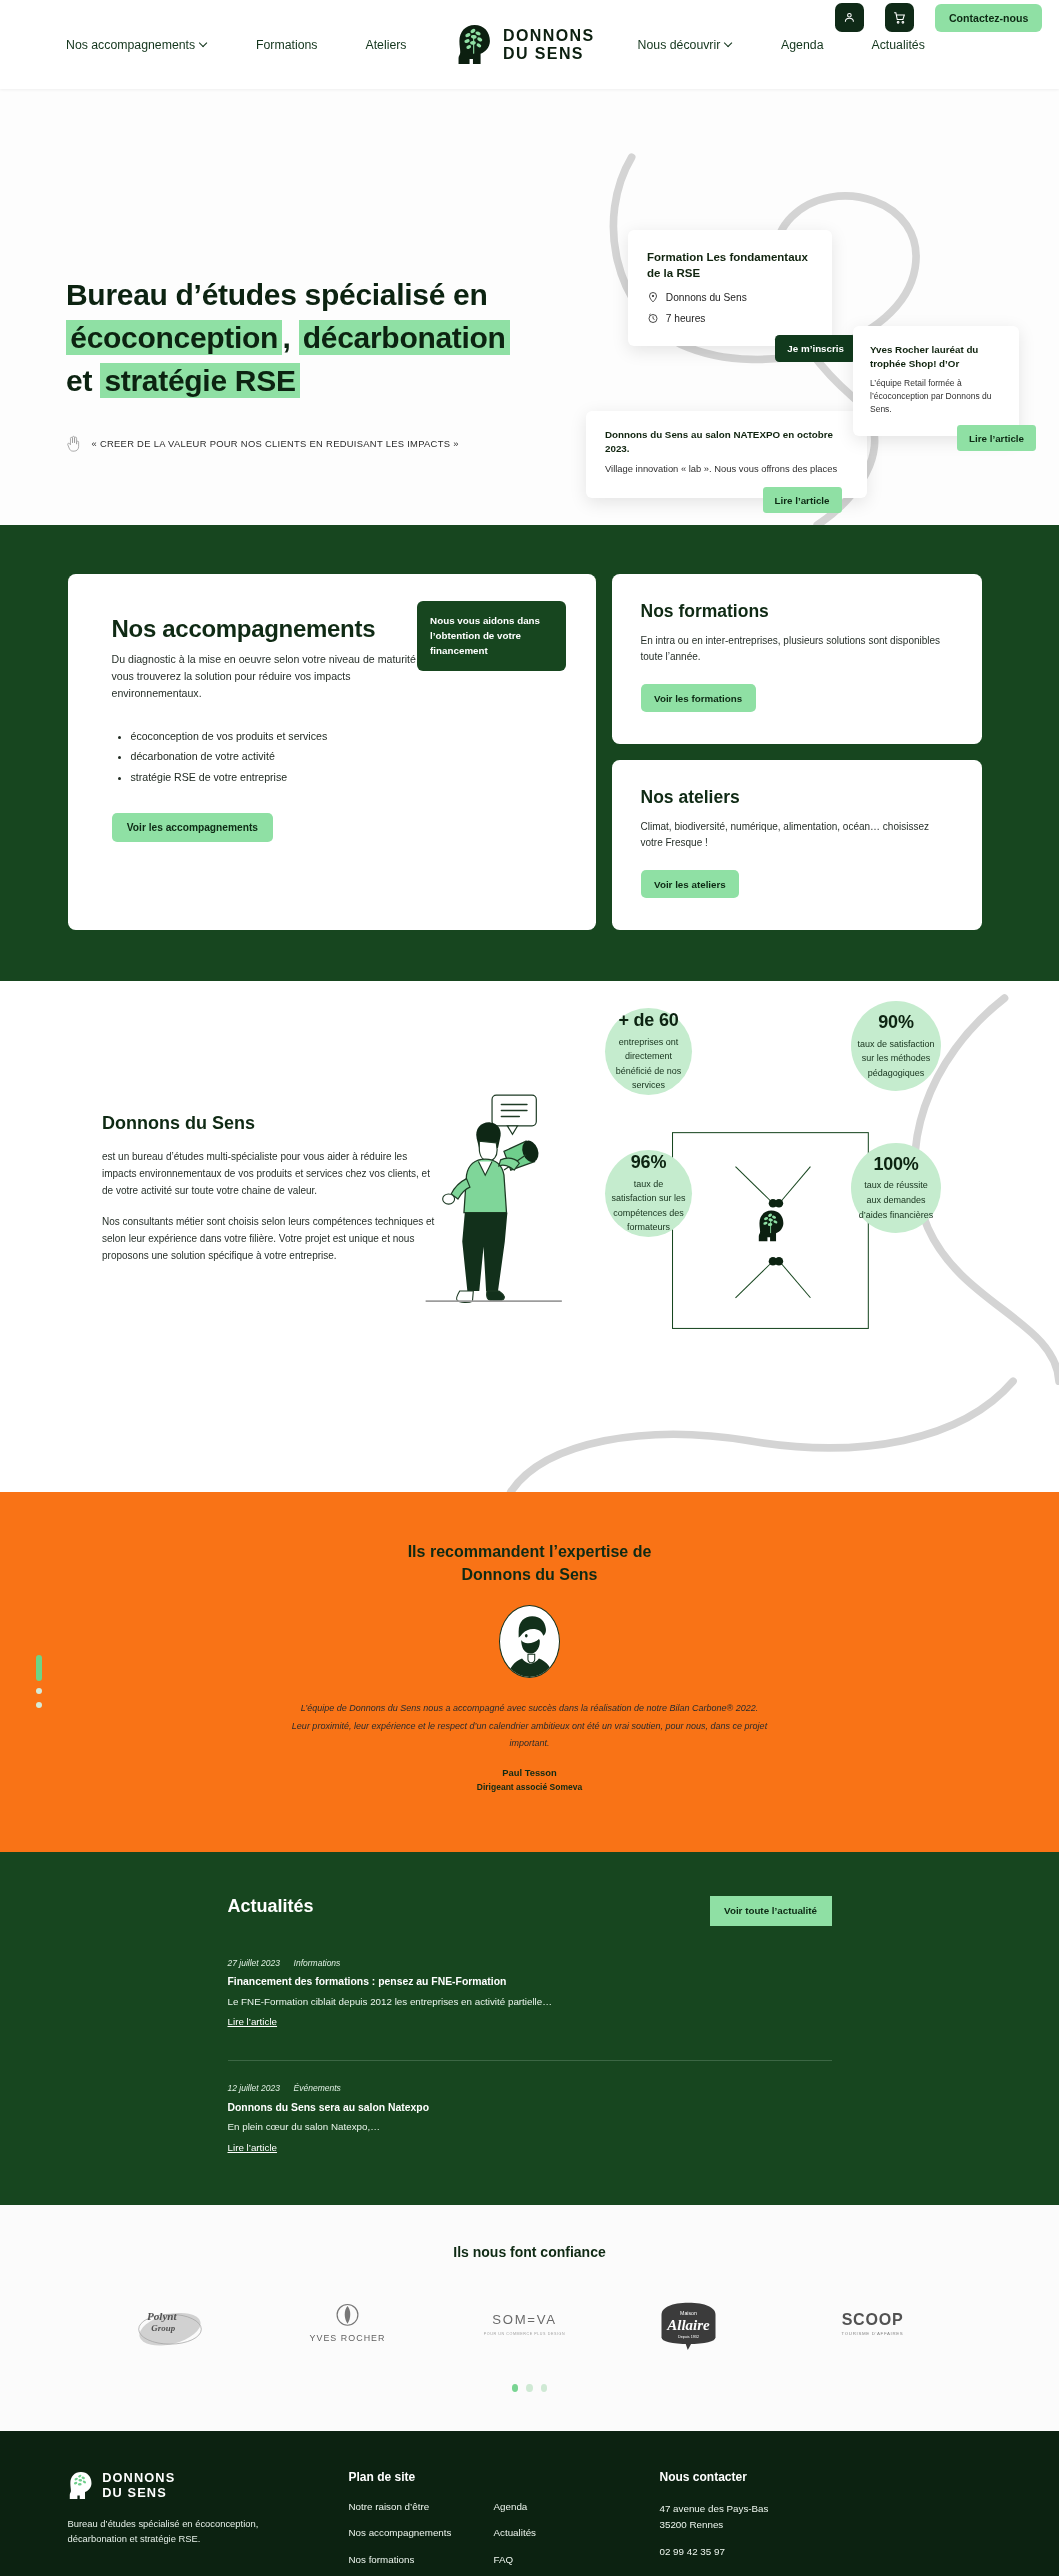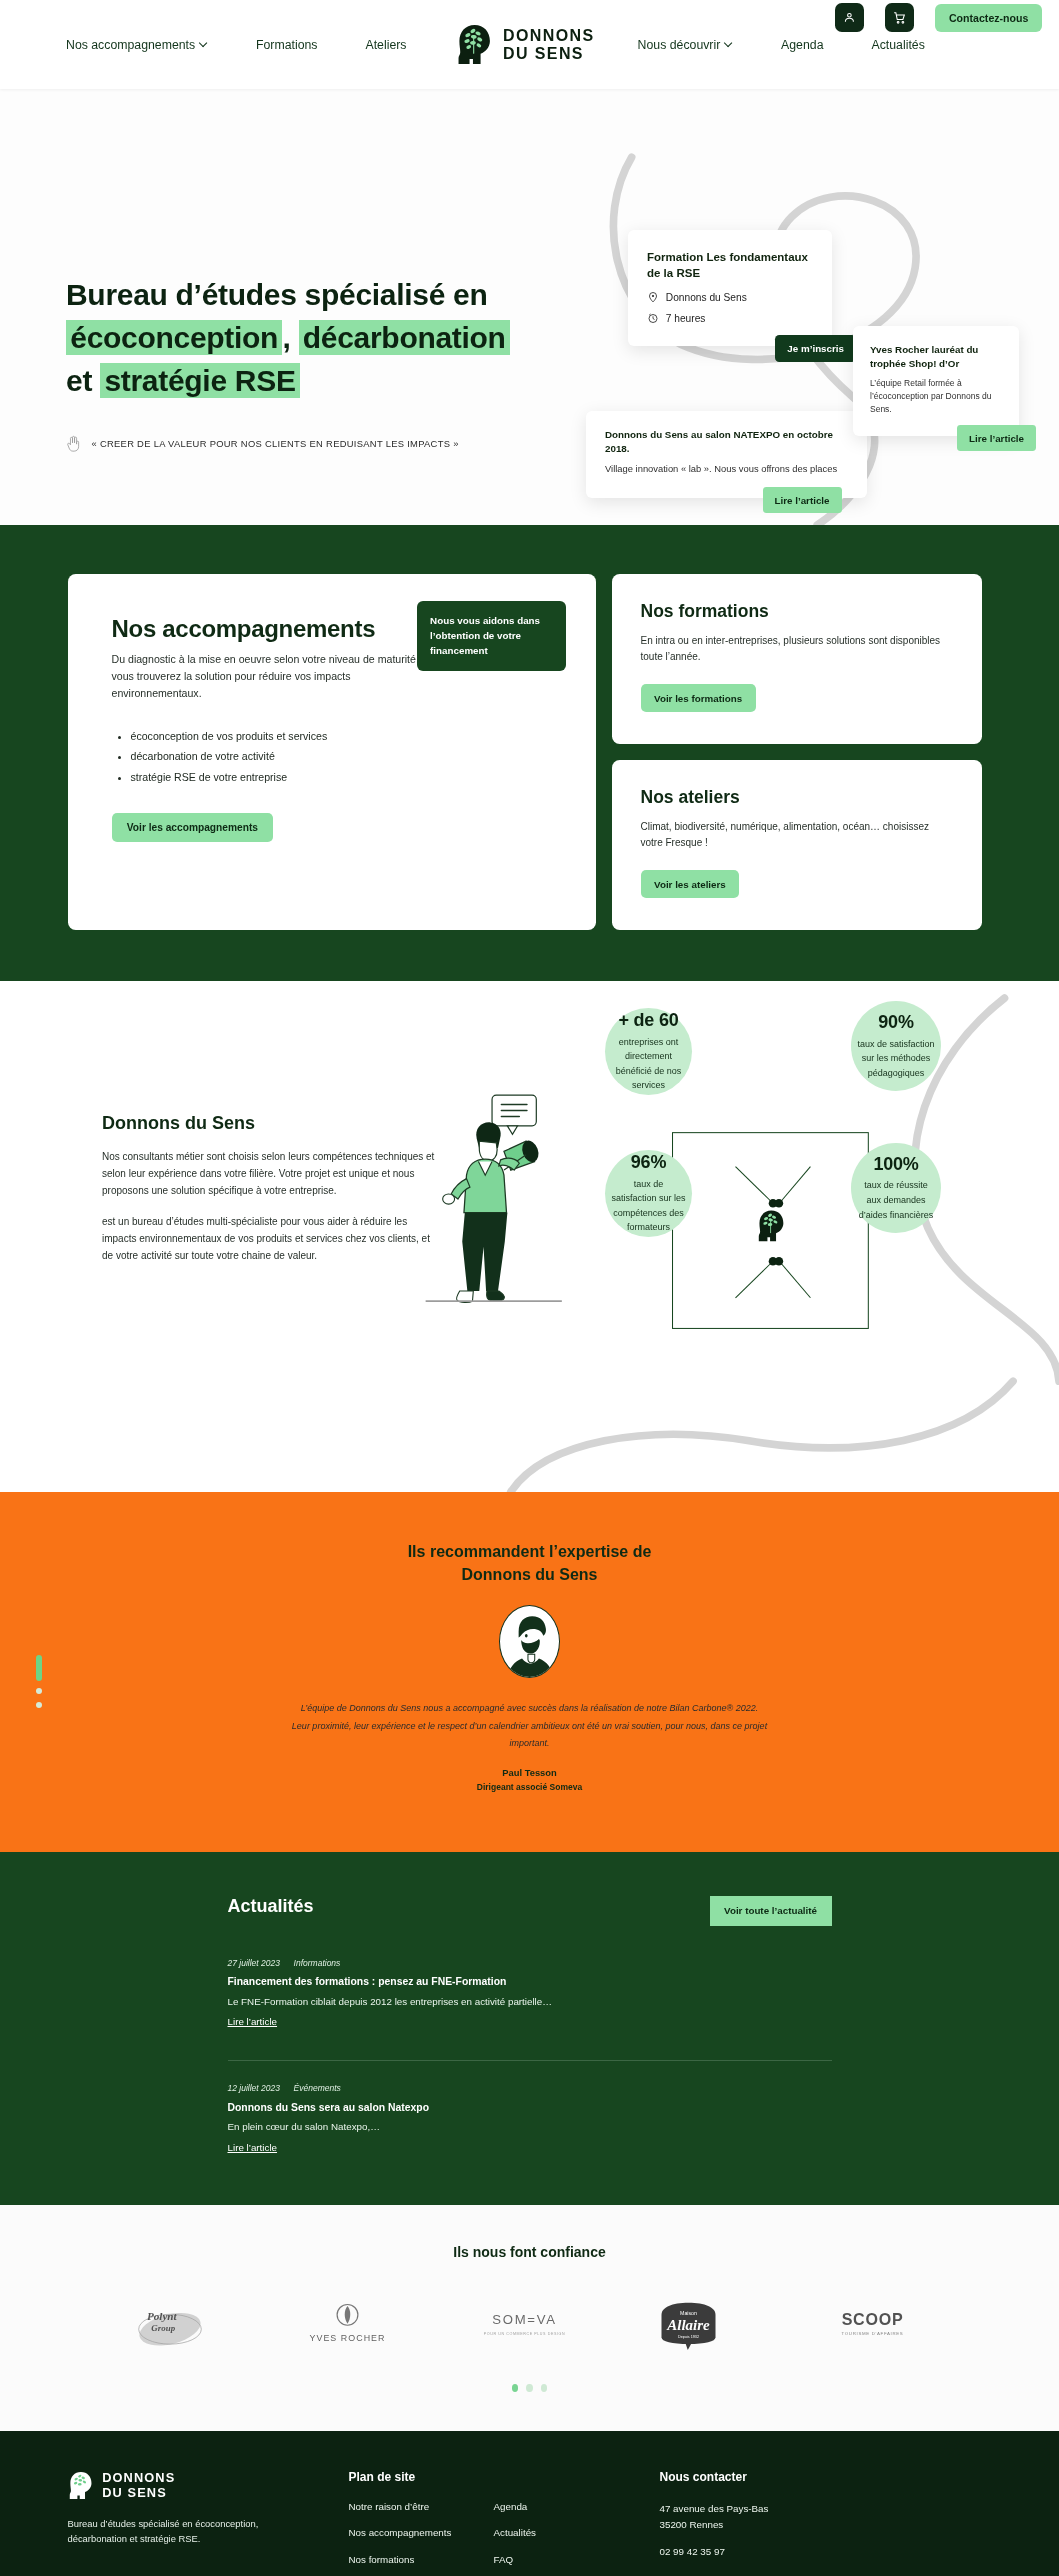--- a/index.html
+++ b/index.html
@@ -310,21 +310,21 @@
         <svg width="12" height="12" viewBox="0 0 24 24" fill="none" stroke="#1d1d1d" stroke-width="1.6">
           <circle cx="12" cy="13" r="8"></circle>
             <path d="M12 8.5V13l3 2M4.5 6l2.5-2"></path>
         </svg>
         <span>7 heures</span>
       </div>
       <button class="btn-dark hcard-btn-1">Je m’inscris</button>
     </div>
 
     <div class="hcard hcard-3">
-      <h3>Donnons du Sens au salon NATEXPO en octobre 2018.</h3>
+      <h3>Donnons du Sens au salon NATEXPO en octobre 2023.</h3>
       <p>Village innovation « lab ». Nous vous offrons des places</p>
       <button class="btn-mint hcard-btn-3">Lire l’article</button>
     </div>
 
     <div class="hcard hcard-2">
       <h3>Yves Rocher lauréat du trophée Shop! d’Or</h3>
       <p>L’équipe Retail formée à l’écoconception par Donnons du Sens.</p>
       <button class="btn-mint hcard-btn-2">Lire l’article</button>
     </div>
   </section>
@@ -410,22 +410,22 @@
         <ellipse cx="527" cy="256" rx="7" ry="6" fill="#fff" stroke="#1d3a24" stroke-width="1.3"></ellipse>
         <path d="M546 272h50l-3 34-8 58h-14l-3-52-5 52h-14l-6-58z" fill="#12301b"></path>
         <path d="M540 364c-3 5-5 9-3 11 3 3 14 3 18 1l1-12z" fill="#fff" stroke="#1d3a24" stroke-width="1.3"></path>
         <path d="M572 364c-1 6 0 10 4 11 5 2 14 1 16-2 2-3-2-6-6-9z" fill="#12301b" stroke="#1d3a24" stroke-width="1.3"></path>
         <line x1="500" y1="376" x2="660" y2="376" stroke="#9c9c9c" stroke-width="2"></line>
       </g>
     </svg>
 
     <div class="about-block">
       <h2>Donnons du Sens</h2>
+      <p>est un bureau d’études multi-spécialiste pour vous aider à réduire les impacts environnementaux de vos produits et services chez vos clients, et de votre activité sur toute votre chaine de valeur.</p>
       <p>Nos consultants métier sont choisis selon leurs compétences techniques et selon leur expérience dans votre filière. Votre projet est unique et nous proposons une solution spécifique à votre entreprise.</p>
-      <p>est un bureau d’études multi-spécialiste pour vous aider à réduire les impacts environnementaux de vos produits et services chez vos clients, et de votre activité sur toute votre chaine de valeur.</p>
     </div>
 
     <div class="stat-circle" style="left:605px; top:27px; width:87px; height:87px;">
       <div class="num">+ de 60</div>
       <div class="lbl" style="width:75px;">entreprises ont directement bénéficié de nos services</div>
     </div>
     <div class="stat-circle" style="left:851px; top:20.4px; width:90px; height:90px;">
       <div class="num">90%</div>
       <div class="lbl" style="width:78px;">taux de satisfaction sur les méthodes pédagogiques</div>
     </div>

